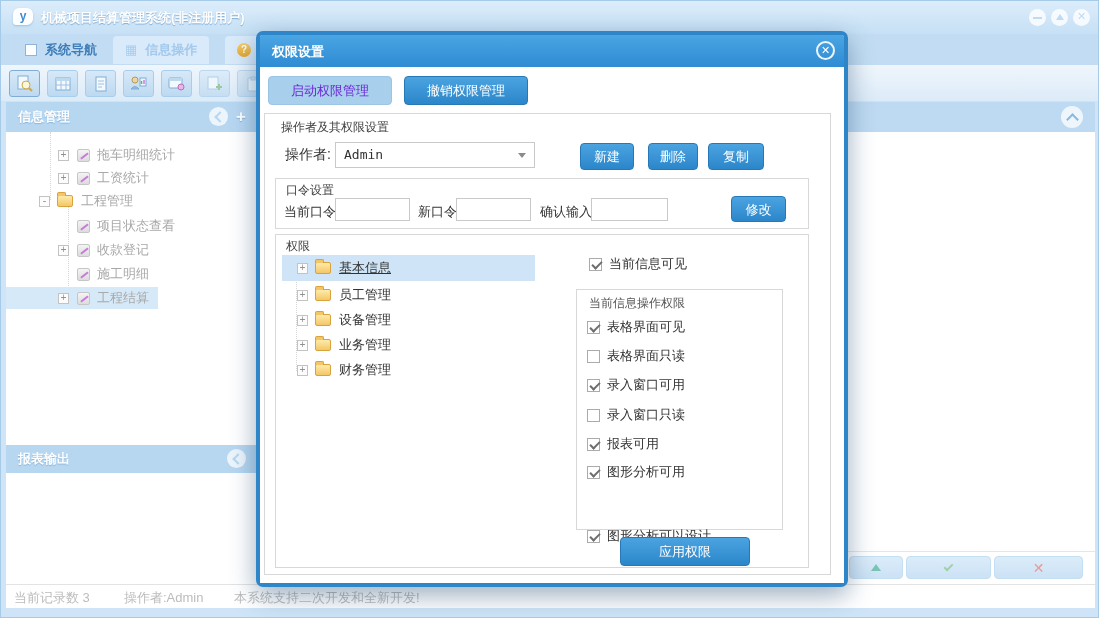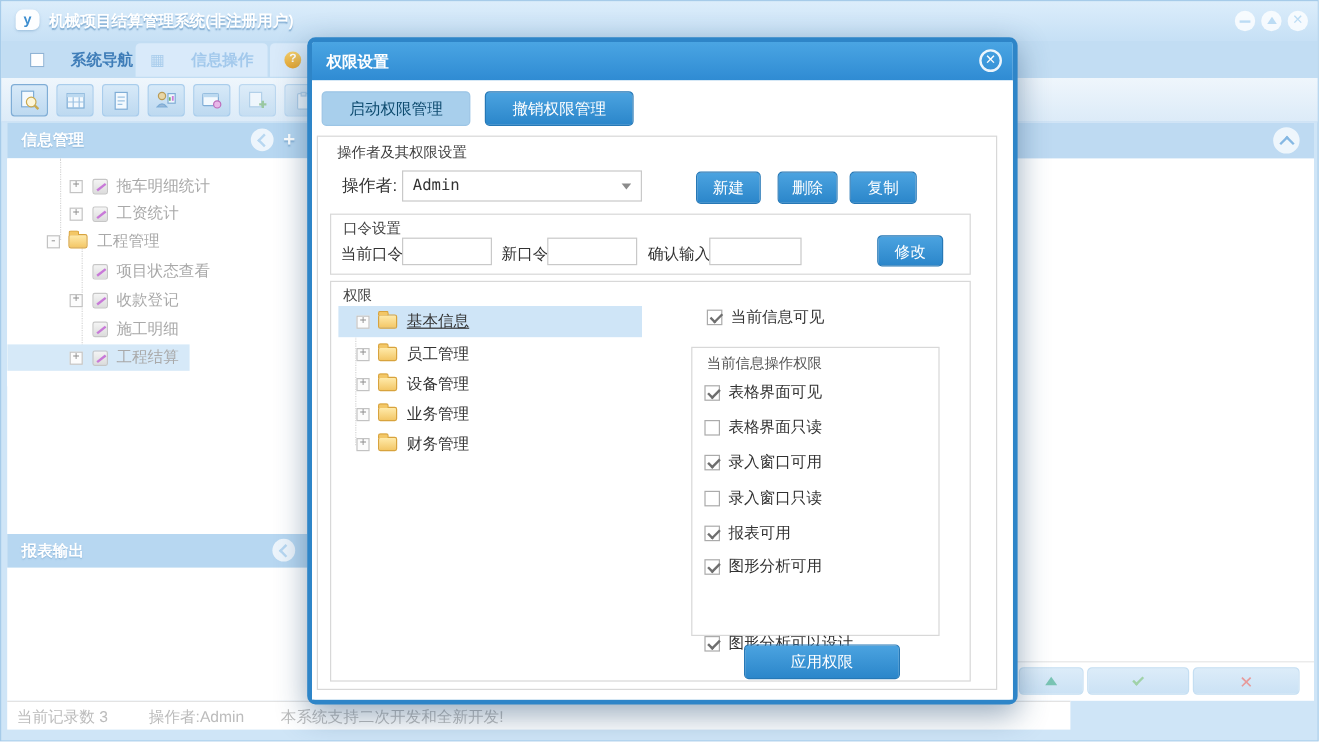--- a/index.html
+++ b/index.html
@@ -16,21 +16,21 @@
     text-shadow:0 1px 1px rgba(120,165,205,.9); }
   .win-controls { position:absolute; right:10px; top:8px; display:flex; gap:5px; }
   .wc-btn { width:17px; height:17px; border-radius:50%; background:rgba(255,255,255,.8); position:relative; cursor:pointer; }
   .wc-btn .bar { position:absolute; left:4px; top:7.5px; width:9px; height:2px; background:#bcdcf4; }
   .wc-btn .tri { position:absolute; left:4.5px; top:5px; width:0; height:0;
     border-left:4px solid transparent; border-right:4px solid transparent; border-bottom:6px solid #bcdcf4; }
   .wc-btn .xg { position:absolute; width:100%; text-align:center; top:1px; font-size:11px; font-weight:bold; color:#bcdcf4; }
 
   
   .tabstrip { position:absolute; left:0; top:33px; width:1099px; height:31px; background:#c2ddf3; }
-  .tab { position:absolute; top:2px; height:28px; border-radius:4px 4px 0 0; display:flex; align-items:center; gap:22px;
+  .tab { position:absolute; top:2px; height:28px; border-radius:4px 4px 0 0; display:flex; align-items:center; gap:8px;
     padding:0 12px; font-size:13px; font-weight:bold; cursor:pointer; }
   .tab-plain { color:#3f7db8; }
   .tab-active { background:#d9eafa; color:#a3c9ec; }
   .tab-box { background:#d9eafa; color:#3f7db8; }
   .icon-checkbox { width:12px; height:12px; background:#fdfeff; border:1px solid #8fb4d6; display:inline-block; }
   .icon-grid { font-size:13px; color:#a9cdec; line-height:12px; }
   .icon-help { width:14px; height:14px; border-radius:50%; background:linear-gradient(#f6cf6a,#e8a62e);
     color:#fff; font-size:10px; font-weight:bold; text-align:center; line-height:14px; }
 
   
@@ -72,37 +72,37 @@
   .chev-up::after { content:""; position:absolute; left:6.5px; top:9px; width:7px; height:7px;
     border-left:2px solid #85b8e3; border-top:2px solid #85b8e3; transform:rotate(45deg); }
   .main-divider { position:absolute; left:0; top:449px; width:839px; height:1px; background:#e6e6e6; }
   .rec-btn { position:absolute; top:454px; height:23px; border:1px solid #c4def2; border-radius:4px;
     background:linear-gradient(#dcecf9,#cbe2f5); display:flex; align-items:center; justify-content:center; cursor:pointer; }
   .tri-teal { width:0; height:0; border-left:5px solid transparent; border-right:5px solid transparent; border-bottom:7px solid #79c4b4; }
   .check-green { width:9px; height:5px; border-left:2px solid #a0d2a8; border-bottom:2px solid #a0d2a8; transform:rotate(-45deg); margin-top:-3px; }
   .x-red { color:#e79a9a; font-size:14px; font-weight:bold; line-height:14px; }
 
   
-  .statusbar { position:absolute; left:5px; top:583px; width:886px; height:24px; background:#fff; border-top:1px solid #e3e3e3;
+  .statusbar { position:absolute; left:5px; top:583px; width:1089px; height:24px; background:#fff; border-top:1px solid #e3e3e3;
     font-size:13px; color:#bcbcbc; }
   .sb-item { position:absolute; top:4px; white-space:nowrap; }
 
   
   .dialog { position:absolute; left:255px; top:30px; width:592px; height:556px; z-index:10;
     border:4px solid #2e85c8; border-radius:7px; background:#fff; box-shadow:0 8px 26px rgba(30,70,110,.45); }
   .d-title { position:absolute; left:0; top:0; width:584px; height:32px; background:linear-gradient(#4aa5e3,#2f8bd3);
     border-radius:2px 2px 0 0; }
   .d-title-text { position:absolute; left:12px; top:8px; color:#fff; font-size:13px; font-weight:bold; }
   .d-close { position:absolute; right:9px; top:6px; width:19px; height:19px; border-radius:50%;
     border:2px solid rgba(255,255,255,.9); color:#fff; font-size:11px; font-weight:bold; text-align:center; line-height:15px; cursor:pointer; }
   .d-body { position:absolute; left:0; top:32px; width:584px; height:516px; background:#fff; }
 
   .btn { border-radius:4px; font-size:13px; color:#fff; text-align:center; cursor:pointer;
     background:linear-gradient(#4ba3e0,#2b86ca); border:1px solid #2678b6; }
-  .btn.disabled { background:#a8cfec; border-color:#9cc5e5; color:#0c4a6e; cursor:default; }
+  .btn.disabled { background:#a8cfec; border-color:#9cc5e5; color:#6d28d9; cursor:default; }
   .abs { position:absolute; }
   .groupbox { position:absolute; border:1px solid #d8d8d8; background:#fff; }
   .gcaption { position:absolute; font-size:12px; color:#404040; white-space:nowrap; }
 
   .fld-label { position:absolute; font-size:13px; color:#333; white-space:nowrap; }
   .op-label { font-size:14px; }
   .selbox { position:absolute; border:1px solid #c9c9c9; background:#fff; cursor:pointer; }
   .selbox .val { position:absolute; left:8px; top:4px; font-family:"DejaVu Sans Mono","Liberation Mono",monospace; font-size:13px; color:#333; }
   .selbox .arr { position:absolute; right:8px; top:10px; width:0; height:0;
     border-left:4px solid transparent; border-right:4px solid transparent; border-top:5px solid #8b8b8b; }

